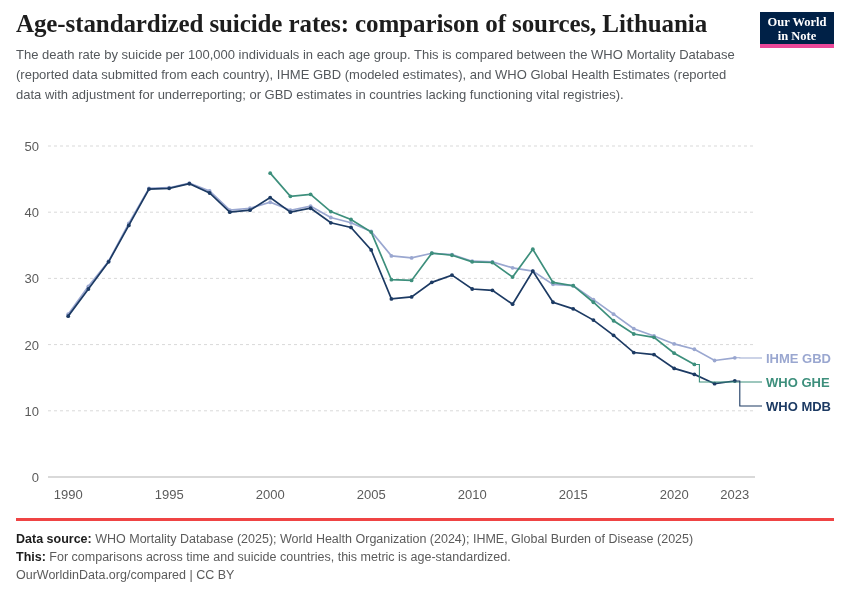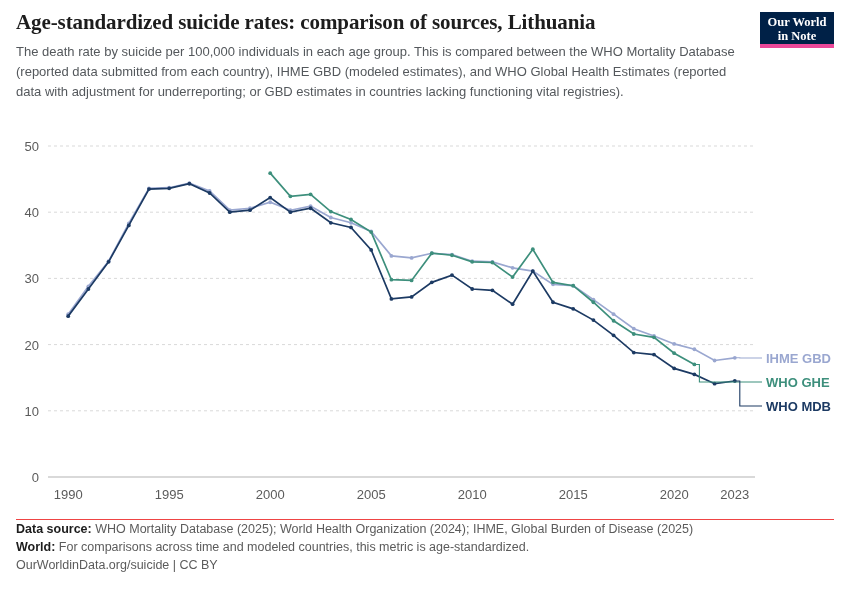--- a/index.html
+++ b/index.html
@@ -16,21 +16,21 @@
     overflow: hidden;
   }
   
   .header {
     position: absolute;
     left: 16px; top: 10px;
     width: 740px;
   }
   .chart-title {
     font-family: "Liberation Serif", serif;
-    font-size: 21px;
+    font-size: 25px;
     font-weight: 700;
     color: #1d1d1d;
     margin: 0 0 7px 0;
     letter-spacing: -0.1px;
   }
   .chart-subtitle {
     font-size: 13px;
     line-height: 20px;
     color: #54585c;
     margin: 0;
@@ -69,23 +69,24 @@
   
   .legend-label {
     font-size: 13px;
     font-weight: 700;
     font-family: "Liberation Sans", sans-serif;
   }
   .legend-connector { stroke-width: 1.1; fill: none; }
   
   .footer {
     position: absolute;
-    left: 16px; bottom: 26px;
+    left: 16px; bottom: 16px;
     width: 818px;
-    border-top: 1px solid #ef4444;
+    border-top: 3px solid #ef4444;
+    padding-top: 9px;
   }
   .footer-line {
     font-size: 12.5px;
     line-height: 18px;
     color: #5b5b5b;
   }
   .footer-line b { color: #1d1d1d; }
   .footer-link { color: #5b5b5b; }
 </style>
 </head>
@@ -226,19 +227,19 @@
         <text x="766" y="278.5" class="legend-label" fill="#1c3a63">WHO MDB</text>
       </svg>
   </div>
 
   <div class="footer">
     <div class="footer-line">
       <b>Data source:</b>
       <span>WHO Mortality Database (2025); World Health Organization (2024); IHME, Global Burden of Disease (2025)</span>
     </div>
     <div class="footer-line">
-      <b>World:</b>
-      <span>For comparisons across time and modeled countries, this metric is age-standardized.</span>
+      <b>This:</b>
+      <span>For comparisons across time and suicide countries, this metric is age-standardized.</span>
     </div>
-    <div class="footer-line footer-link">OurWorldinData.org/suicide | CC BY</div>
+    <div class="footer-line footer-link">OurWorldinData.org/compared | CC BY</div>
   </div>
 
 </div>
 
 </body></html>

